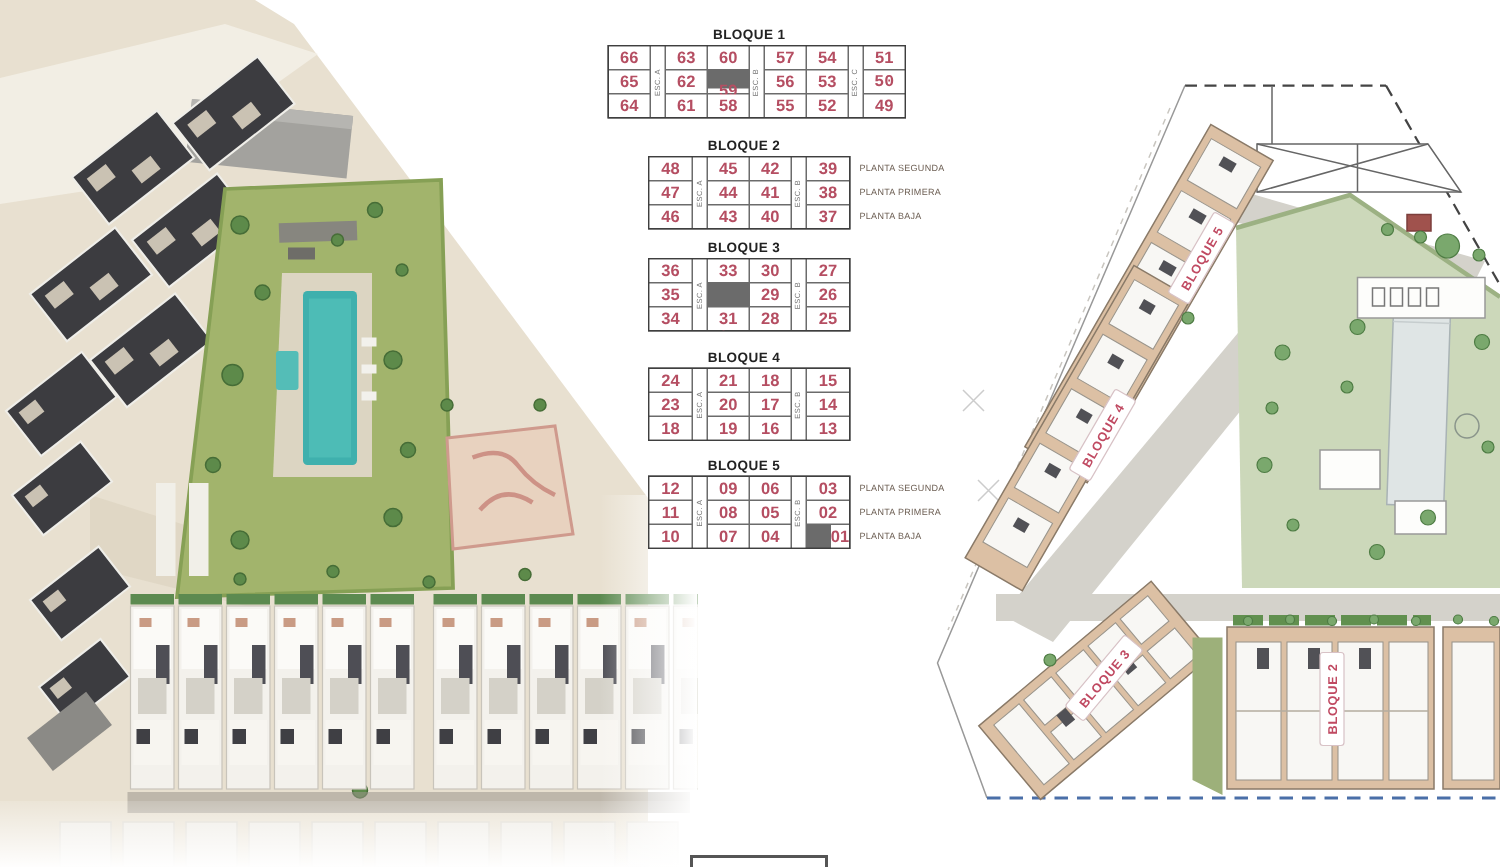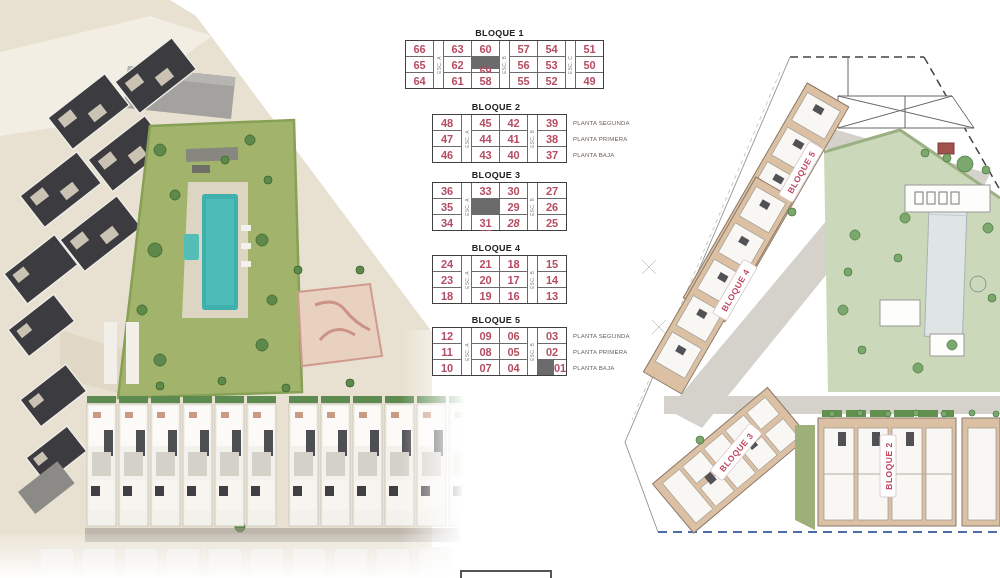--- a/index.html
+++ b/index.html
@@ -1,20 +1,20 @@
 <!DOCTYPE html>
 <html><head>
 <meta charset="utf-8">
 <style>
   html,body{margin:0;padding:0;background:#fff;}
   #stage{position:relative;width:1000px;height:578px;background:#ffffff;overflow:hidden;
          font-family:"Liberation Sans",sans-serif;}
   svg{display:block;}
   
-  #unit-tables{position:absolute;left:0;top:10px;width:1000px;height:514px;}
+  #unit-tables{position:absolute;left:0;top:0;width:1000px;height:514px;}
   .btable{position:absolute;}
   .btitle{font-size:9px;font-weight:bold;color:#222;text-align:center;letter-spacing:.3px;
           margin-bottom:2px;}
   .tgrid{display:grid;gap:1px;background:#6b6b6b;border:1.4px solid #3f3f3f;}
   .cell{background:#fff;display:flex;align-items:center;justify-content:center;
         font-size:11px;font-weight:bold;color:#b54e62;}
   .stair{background:#fff;display:flex;align-items:center;justify-content:center;overflow:hidden;}
   .stairtxt{display:inline-block;transform:rotate(-90deg);font-size:5px;color:#777;
             letter-spacing:.3px;white-space:nowrap;}
   .floors{position:absolute;left:100%;margin-left:6px;top:13px;display:flex;flex-direction:column;}
@@ -460,21 +460,21 @@
           <div class="cell" style="grid-area: 1 / 7;">54</div>
           <div class="stair" style="grid-area: 1 / 8 / span 3;">
             <span class="stairtxt">ESC. C</span>
           </div>
           <div class="cell" style="grid-area: 1 / 9;">51</div>
           <div class="cell" style="grid-area: 2 / 1;">65</div>
           <div class="cell" style="grid-area: 2 / 3;">62</div>
           <div class="cell" style="grid-area: 2 / 4; margin-top: 12px;">59</div>
           <div class="cell" style="grid-area: 2 / 6;">56</div>
           <div class="cell" style="grid-area: 2 / 7;">53</div>
-          <div class="cell" style="grid-area: 2 / 9;">50</div>
+          <div class="cell" style="grid-area: 2 / 9; font-family: Liberation Mono, monospace;">50</div>
           <div class="cell" style="grid-area: 3 / 1;">64</div>
           <div class="cell" style="grid-area: 3 / 3;">61</div>
           <div class="cell" style="grid-area: 3 / 4;">58</div>
           <div class="cell" style="grid-area: 3 / 6;">55</div>
           <div class="cell" style="grid-area: 3 / 7;">52</div>
           <div class="cell" style="grid-area: 3 / 9;">49</div>
         </div>
       </div>
       <div class="btable" style="left: 432px; top: 92px;">
         <div class="btitle" style="width: 128px;">BLOQUE 2</div>
@@ -516,21 +516,21 @@
           <div class="stair" style="grid-area: 1 / 5 / span 3;">
             <span class="stairtxt">ESC. B</span>
           </div>
           <div class="cell" style="grid-area: 1 / 6;">27</div>
           <div class="cell" style="grid-area: 2 / 1;">35</div>
           <div class="cell" style="grid-area: 2 / 3; margin-top: 28px;">32</div>
           <div class="cell" style="grid-area: 2 / 4;">29</div>
           <div class="cell" style="grid-area: 2 / 6;">26</div>
           <div class="cell" style="grid-area: 3 / 1;">34</div>
           <div class="cell" style="grid-area: 3 / 3;">31</div>
-          <div class="cell" style="grid-area: 3 / 4; font-style: italic;">28</div>
+          <div class="cell" style="grid-area: 3 / 4;">28</div>
           <div class="cell" style="grid-area: 3 / 6;">25</div>
         </div>
       </div>
       <div class="btable" style="left: 432px; top: 233px;">
         <div class="btitle" style="width: 128px;">BLOQUE 4</div>
         <div class="tgrid" style="grid-template-columns: 28px 9px 27px 27px 9px 28px; grid-auto-rows: 15px;">
           <div class="cell" style="grid-area: 1 / 1;">24</div>
           <div class="stair" style="grid-area: 1 / 2 / span 3;">
             <span class="stairtxt">ESC. A</span>
           </div>

